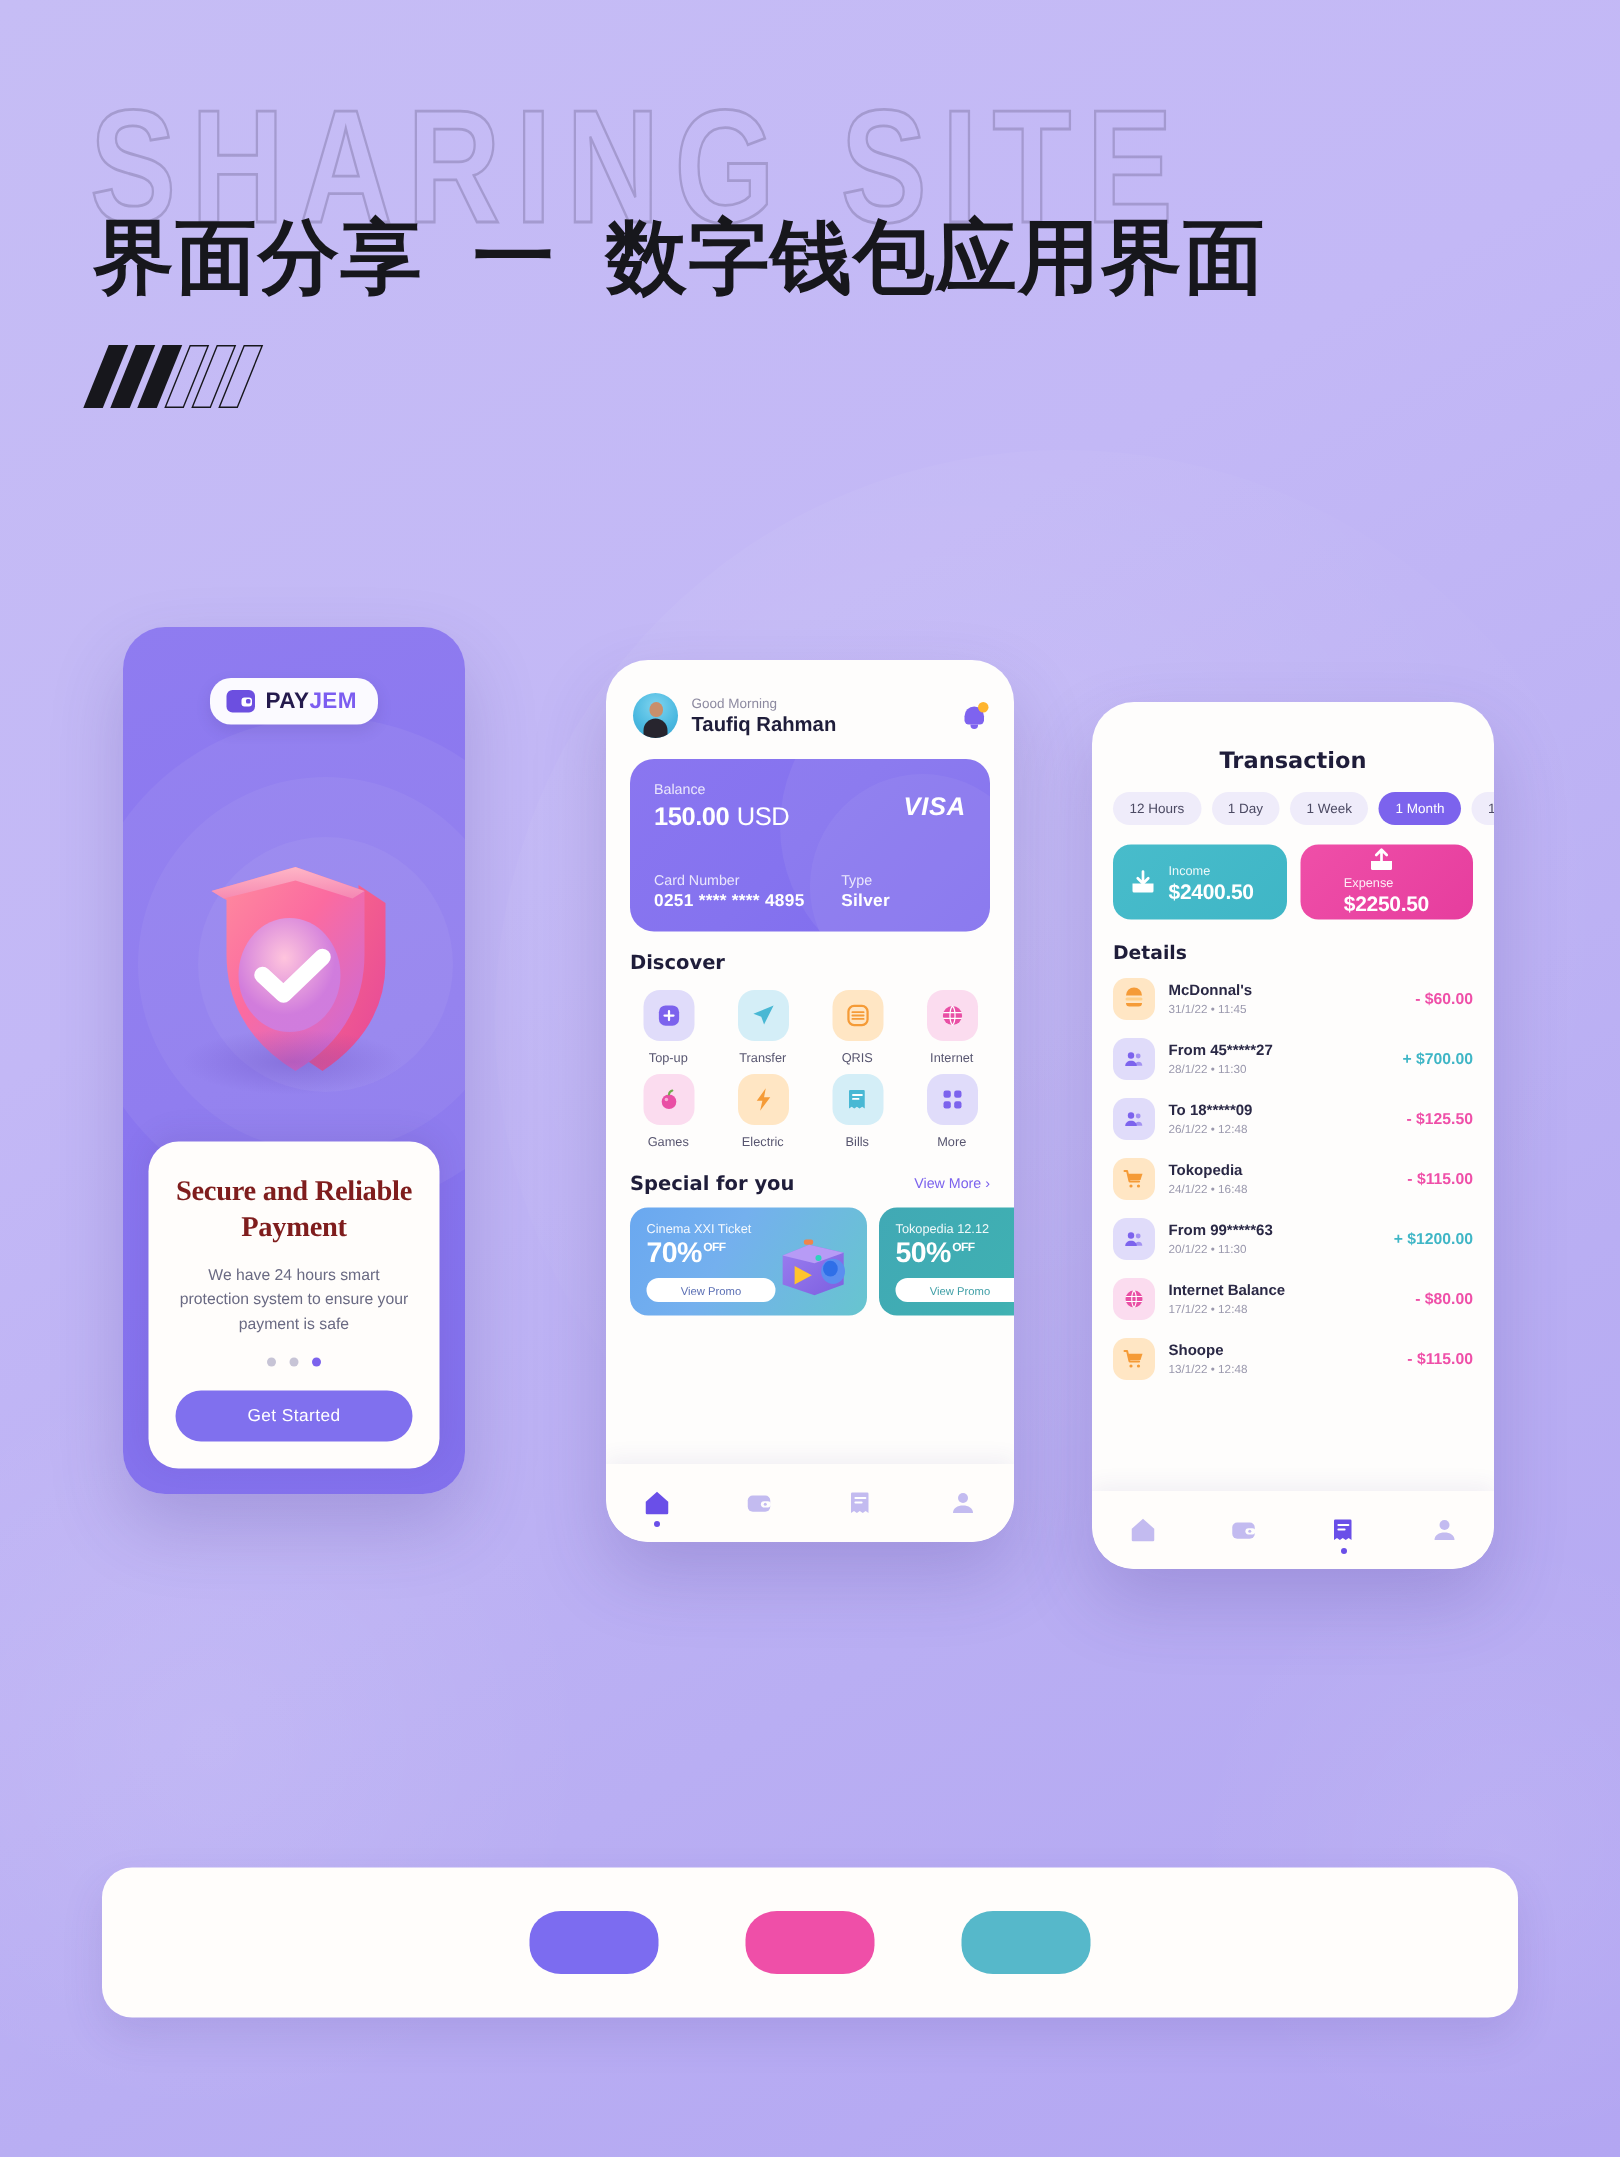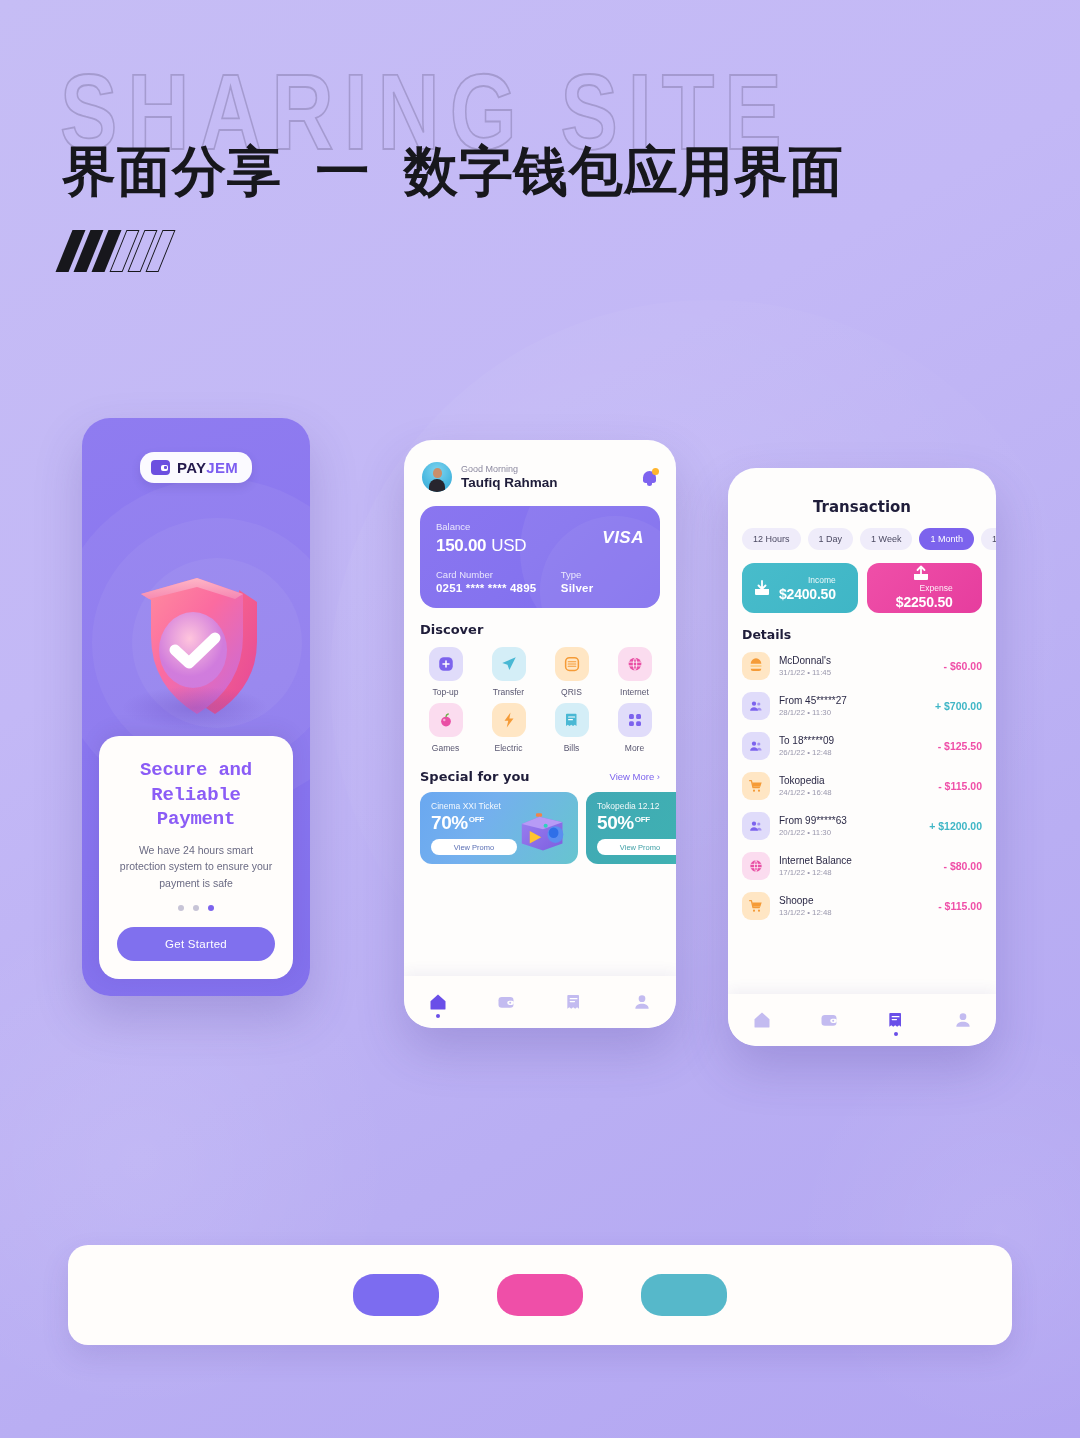--- a/index.html
+++ b/index.html
@@ -71,22 +71,22 @@
 
   .shield-wrap { position:absolute; left:50%; top:150px; transform: translateX(-50%); width: 170px; height: 180px;}
   .shield-shadow { position:absolute; left: 10px; top: 118px; width: 148px; height: 44px;
      background: radial-gradient(ellipse at center, rgba(90,60,180,.30), rgba(90,60,180,0) 70%); }
 
   .p1-card {
     position: absolute; left: 17px; right: 17px; bottom: 17px;
     background: #fffdfb; border-radius: 20px; padding: 22px 18px 18px;
     text-align:center; box-shadow: 0 -4px 20px rgba(60,40,120,.10);
   }
-  .p1-card h2 { font-size: 19px; font-weight: 800; color:#8b5cf6; line-height: 1.28;
-                letter-spacing: -.2px; font-family:Liberation Mono, monospace;}
+  .p1-card h2 { font-size: 19px; font-weight: 800; color:#7f1d1d; line-height: 1.28;
+                letter-spacing: -.2px; font-family:Liberation Serif, serif;}
   .p1-card p { margin-top: 11px; font-size: 10.5px; color:#6a6a83; line-height: 1.55; }
   .dots { display:flex; justify-content:center; gap: 9px; margin-top: 14px; }
   .dot { width: 6px; height: 6px; border-radius: 50%; background:#c7c4d6; }
   .dot.active { background:#7c63ed; }
   .cta {
     margin-top: 16px; height: 34px; border-radius: 18px; border:none;
     background: #8070ee; color:#fff; font-size: 11.5px; letter-spacing:.3px; width:100%;
     font-family:"Liberation Sans", sans-serif; cursor:pointer;
   }
 
@@ -103,21 +103,21 @@
   .greet { margin-left: 9px; flex:1; }
   .greet .g1 { font-size: 9px; color:#8d8aa0; }
   .greet .g2 { font-size: 13.5px; font-weight: 700; color:#1f1d3a; margin-top:1px; }
   .bell { width: 16px; height: 18px; position:relative; flex:none; }
   .bell .b { position:absolute; left:1px; top:3px; width:13px; height:12px;
      background:#7e63ef; border-radius: 7px 7px 3px 3px; }
   .bell .b2 { position:absolute; left:5px; top:15px; width:5px; height:3px; background:#7e63ef; border-radius:0 0 3px 3px;}
   .bell .badge { position:absolute; right:-1px; top:0; width:7px; height:7px; border-radius:50%; background:#ffb52e;}
 
   .card {
-    margin: 0 16px; height: 102px; border-radius: 16px; position:relative; overflow:hidden;
+    margin: 0 16px; height: 115px; border-radius: 16px; position:relative; overflow:hidden;
     background: linear-gradient(135deg, #8a76f0 0%, #8573ef 48%, #7e6bee 100%);
     padding: 15px 16px; color:#fff;
   }
   .card .sheen { position:absolute; width:210px; height:210px; border-radius:50%;
      right:-70px; top:-60px; background: rgba(255,255,255,.06); }
   .card .sheen2 { position:absolute; width:150px; height:150px; border-radius:50%;
      right:-30px; top:10px; background: rgba(255,255,255,.05); }
   .card .lbl { font-size: 9.5px; color: rgba(255,255,255,.82); }
   .card .bal { font-size: 19px; font-weight: 800; margin-top: 2px; letter-spacing:-.3px;}
   .card .bal span { font-weight: 400; font-size: 17px; }
@@ -158,34 +158,34 @@
   .nav-i { width: 20px; height: 20px; position:relative; }
 
   
   #phone3 { left: 728px; top: 468px; width: 268px; height: 578px; background:#fefdfc; }
   .p3-title { text-align:center; font-size: 15px; font-weight:800; color:#1f1d3a;
      padding: 30px 0 12px; font-family:"DejaVu Sans", sans-serif;}
   .chips { display:flex; gap: 7px; padding: 0 14px; }
   .chip { height: 22px; border-radius: 11px; background:#efecfa; color:#4c4a63;
      font-size: 9px; display:flex; align-items:center; padding: 0 11px; white-space:nowrap; flex:none;}
   .chip.active { background:#7c63ed; color:#fff; }
-  .sums { display:flex; gap: 9px; padding: 13px 14px 0; text-align: right; }
+  .sums { display:flex; gap: 9px; padding: 13px 14px 0; }
   .sum { flex:1; height: 50px; border-radius: 12px; display:flex; align-items:center; padding: 0 10px; color:#fff; }
   .sum.income { background: linear-gradient(135deg,#48bccb 0%, #3fb6c6 100%); }
   .sum.expense { background: linear-gradient(135deg,#ef4fa8 0%, #e63d9e 100%); flex-direction: column; }
   .sum .sico { width: 20px; height: 20px; flex:none; margin-right: 7px; position:relative; }
   .sum .sl { font-size: 8.5px; color: rgba(255,255,255,.9); }
   .sum .sv { font-size: 14px; font-weight: 700; margin-top:1px; letter-spacing:-.2px;}
   .det-title { font-size: 12.5px; font-weight:800; color:#1f1d3a; margin: 14px 14px 4px;
      font-family:"DejaVu Sans", sans-serif;}
   .tx { display:flex; align-items:center; padding: 6px 14px; }
   .tx .tico { width: 28px; height: 28px; border-radius: 9px; flex:none;
      display:flex; align-items:center; justify-content:center; }
   .tx .tmid { flex:1; margin-left: 9px; }
-  .tx .tn { font-size: 10px; font-weight:400; color:#2a2845; }
+  .tx .tn { font-size: 10px; font-weight:700; color:#2a2845; }
   .tx .td { font-size: 7.8px; color:#9a98ad; margin-top: 2px; }
   .tx .tamt { font-size: 10.5px; font-weight:700; white-space:nowrap; }
   .tx .tamt.neg { color:#ef4fa8; }
   .tx .tamt.pos { color:#3fb6c6; }
 
   .p3-fade { position:absolute; left:0; right:0; bottom: 52px; height: 26px;
      background: linear-gradient(to bottom, rgba(254,253,252,0), #fefdfc); pointer-events:none;}
 
   
   .swatch-panel {

